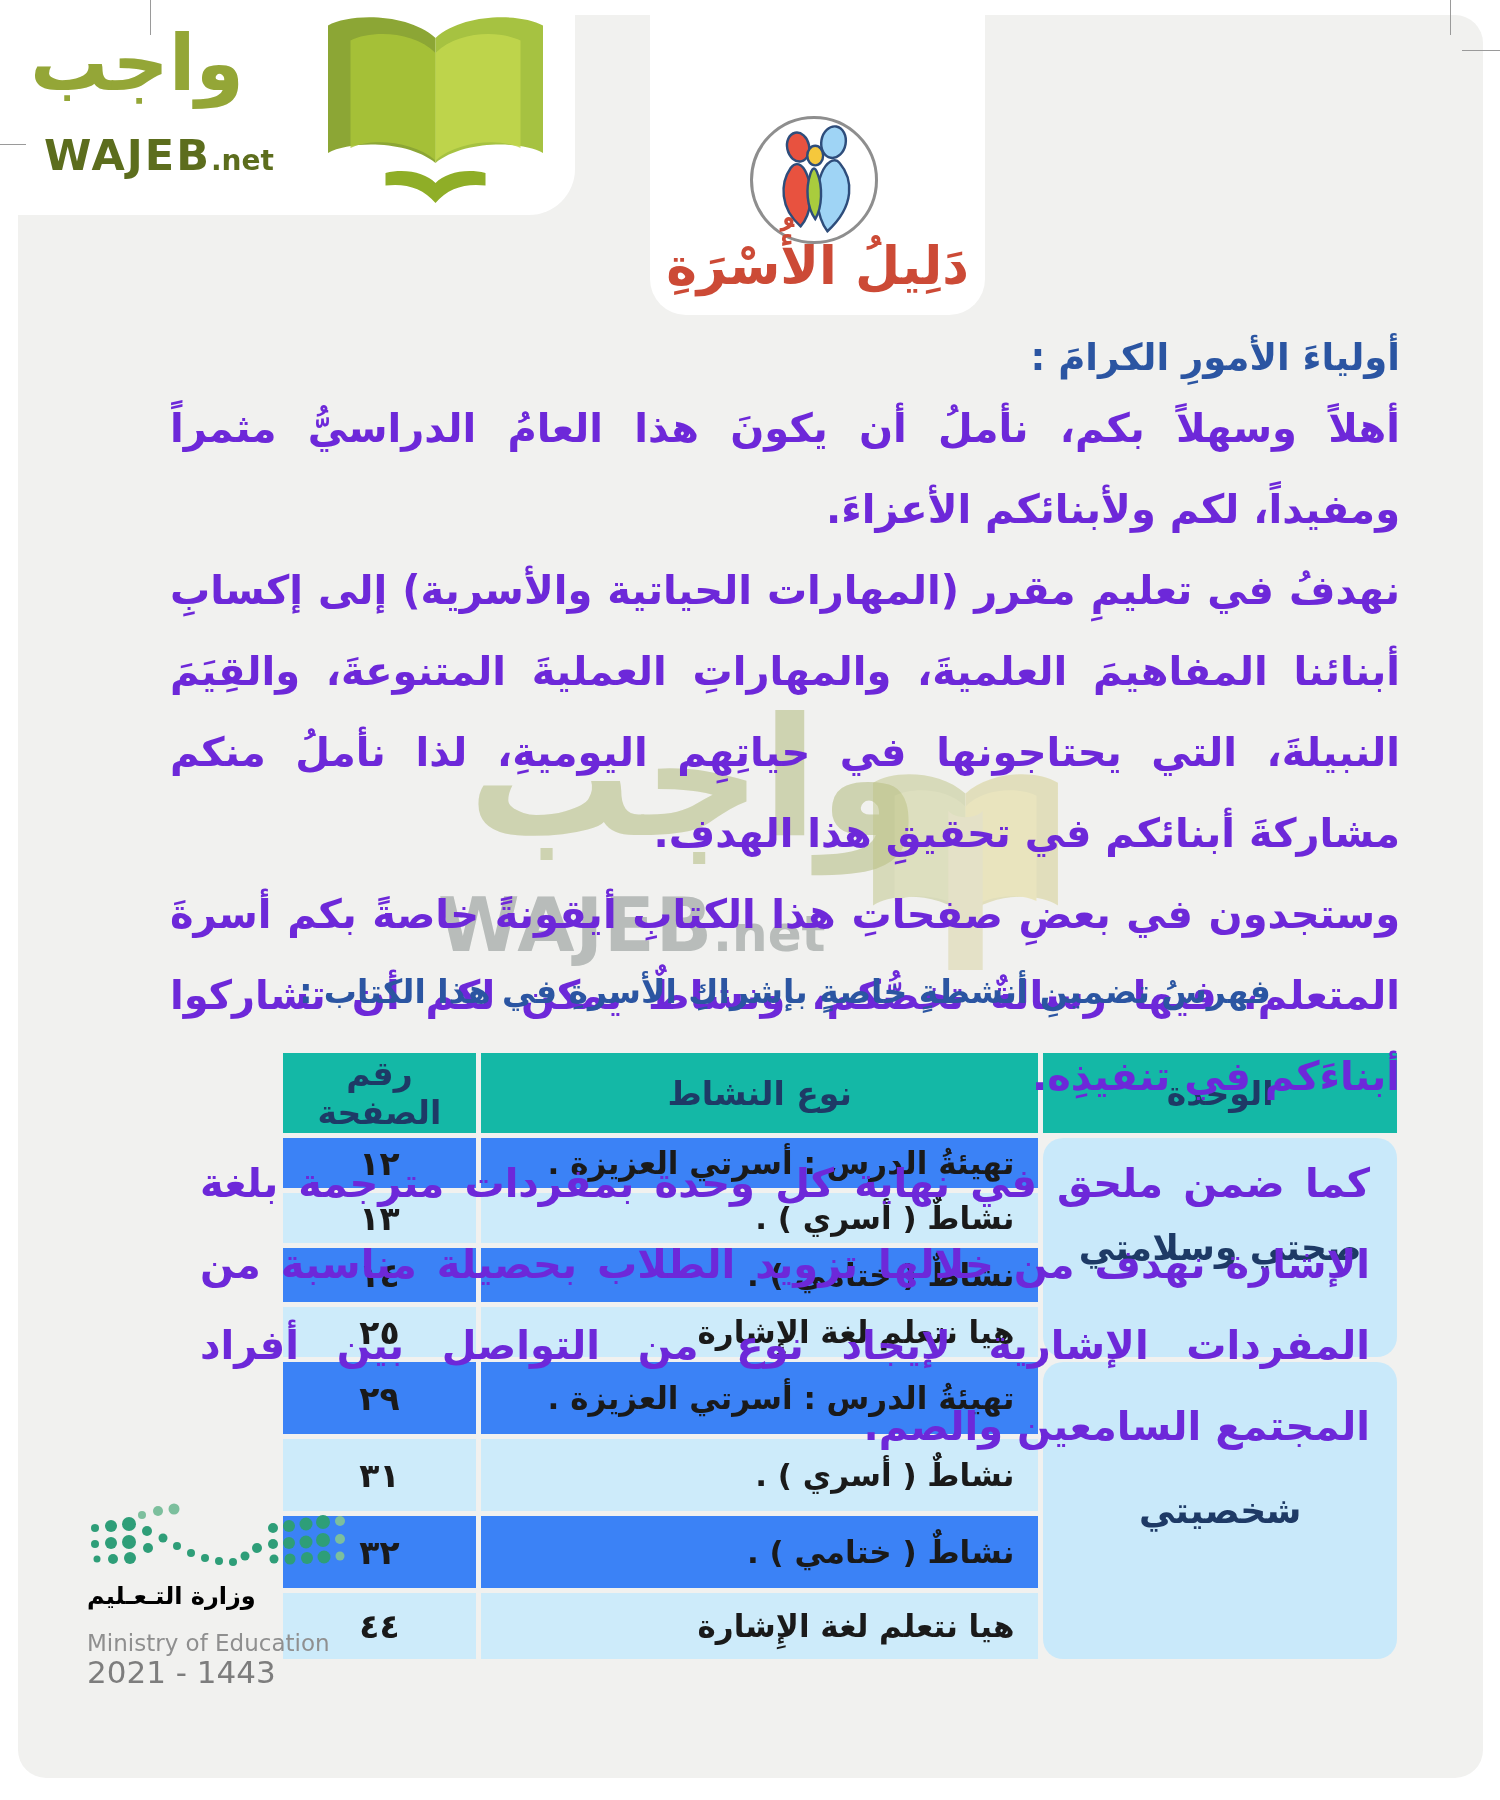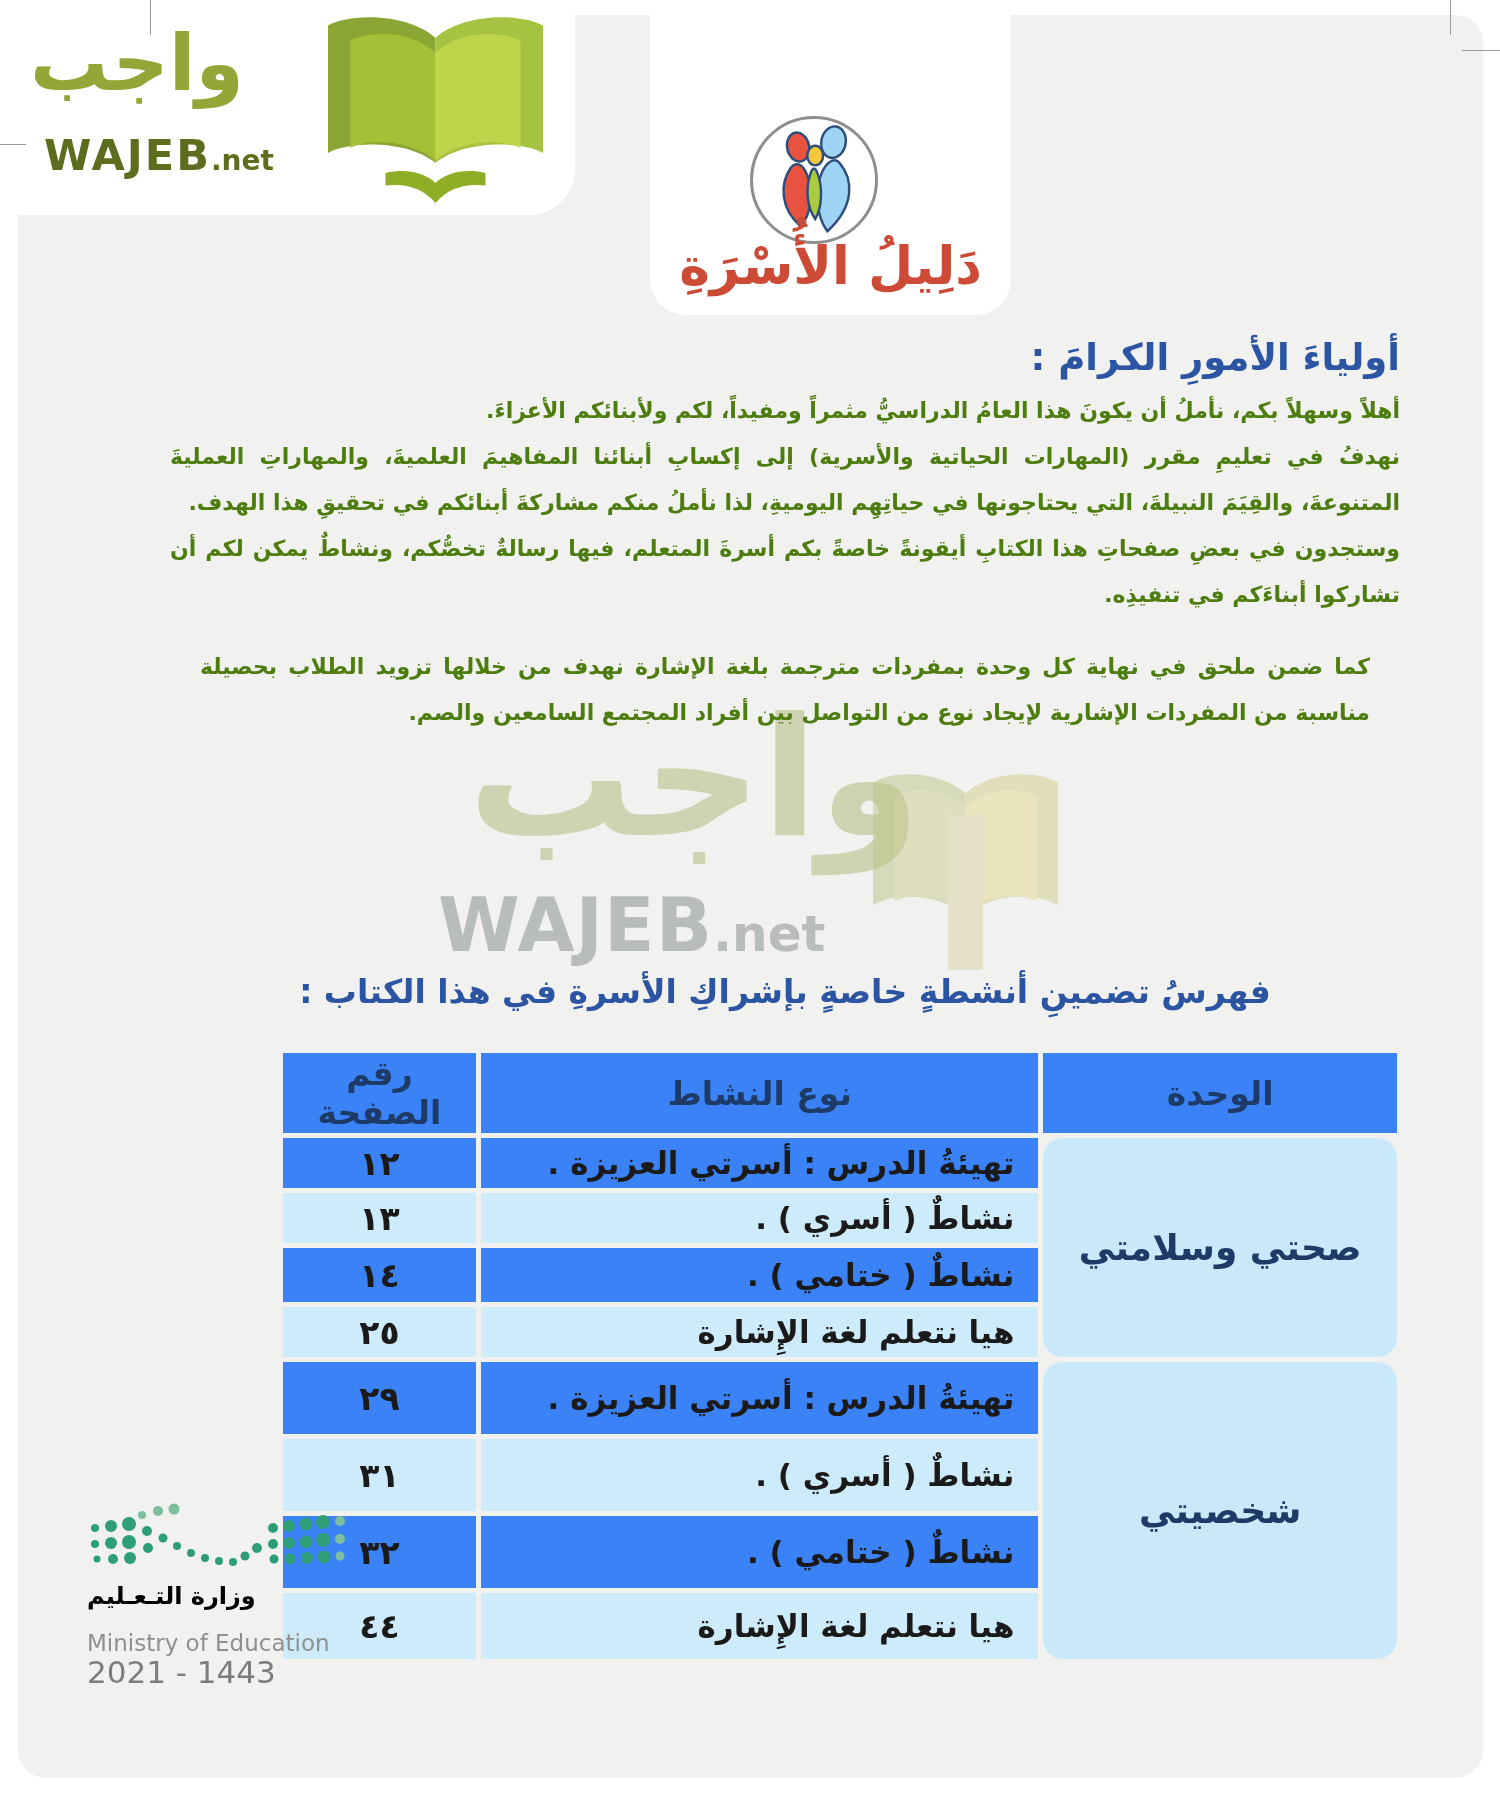--- a/index.html
+++ b/index.html
@@ -15,43 +15,43 @@
 
   
   .wajeb-box{position:absolute;left:0;top:0;width:575px;height:215px;background:#ffffff;
              border-bottom-right-radius:46px;z-index:3;}
   .wajeb-ar{position:absolute;left:30px;top:18px;font-size:78px;font-weight:bold;color:#94a637;direction:rtl;}
   .wajeb-latin{position:absolute;left:44px;top:130px;font-weight:bold;color:#5c6d1d;}
   .wajeb-latin .big{font-size:43px;letter-spacing:2px;}
   .wajeb-latin .small{font-size:28px;}
 
   
-  .family-box{position:absolute;left:650px;top:0;width:361px;height:315px;background:#ffffff;
+  .family-box{position:absolute;left:650px;top:0;width:335px;height:315px;background:#ffffff;
               border-radius:0 0 36px 36px;z-index:3;}
   .family-circle{position:absolute;left:100px;top:116px;width:128px;height:128px;border:3px solid #8e8e8e;
                  border-radius:50%;background:#ffffff;box-sizing:border-box;}
   .family-title{position:absolute;left:0;top:236px;width:100%;text-align:center;
                 font-size:52px;font-weight:bold;color:#cc4a36;direction:rtl;}
 
   
   .greeting{position:absolute;right:100px;top:336px;font-size:37px;font-weight:bold;color:#2b55a2;
             direction:rtl;z-index:2;}
   .index-heading{position:absolute;left:170px;right:100px;top:972px;text-align:center;
                  font-size:33px;font-weight:bold;color:#2b55a2;direction:rtl;z-index:2;}
 
   
   .bodytext{position:absolute;left:170px;right:100px;top:388px;direction:rtl;text-align:justify;
-            font-size:22px;font-weight:bold;color:#4d7c0f;line-height:46px;z-index:2;}
+            font-size:40px;font-weight:bold;color:#6d28d9;line-height:81px;z-index:2;}
   .bodytext p{margin:0;}
   .bodytext p.indented{margin-top:26px;padding:0 30px;}
 
   
   .family-table{position:absolute;left:278px;top:1048px;width:1124px;border-collapse:separate;
                 border-spacing:5px;direction:rtl;z-index:1;}
-  .family-table th{background:#3b82f6;color:#1e3a66;font-size:33px;font-weight:bold;height:60px;}
+  .family-table th{background:#14b8a6;color:#1e3a66;font-size:33px;font-weight:bold;height:60px;}
   .family-table td{font-weight:bold;color:#1a1a1a;}
   td.unit{background:#c9e9fa;color:#1e3a66;font-size:36px;text-align:center;border-radius:20px;}
   td.act{font-size:31px;text-align:right;padding-right:24px;}
   td.num{font-size:33px;text-align:center;}
   tr.gray td.act,tr.gray td.num{background:#3b82f6;}
   tr.blue td.act,tr.blue td.num{background:#cdebfa;margin-left:24px;}
   tr.h-sm{height:50px;} tr.h-md{height:54px;} tr.h-lg{height:72px;} tr.h-ml{height:66px;}
 
   
   .watermark{position:absolute;left:430px;top:712px;width:650px;height:305px;z-index:1;pointer-events:none;}

